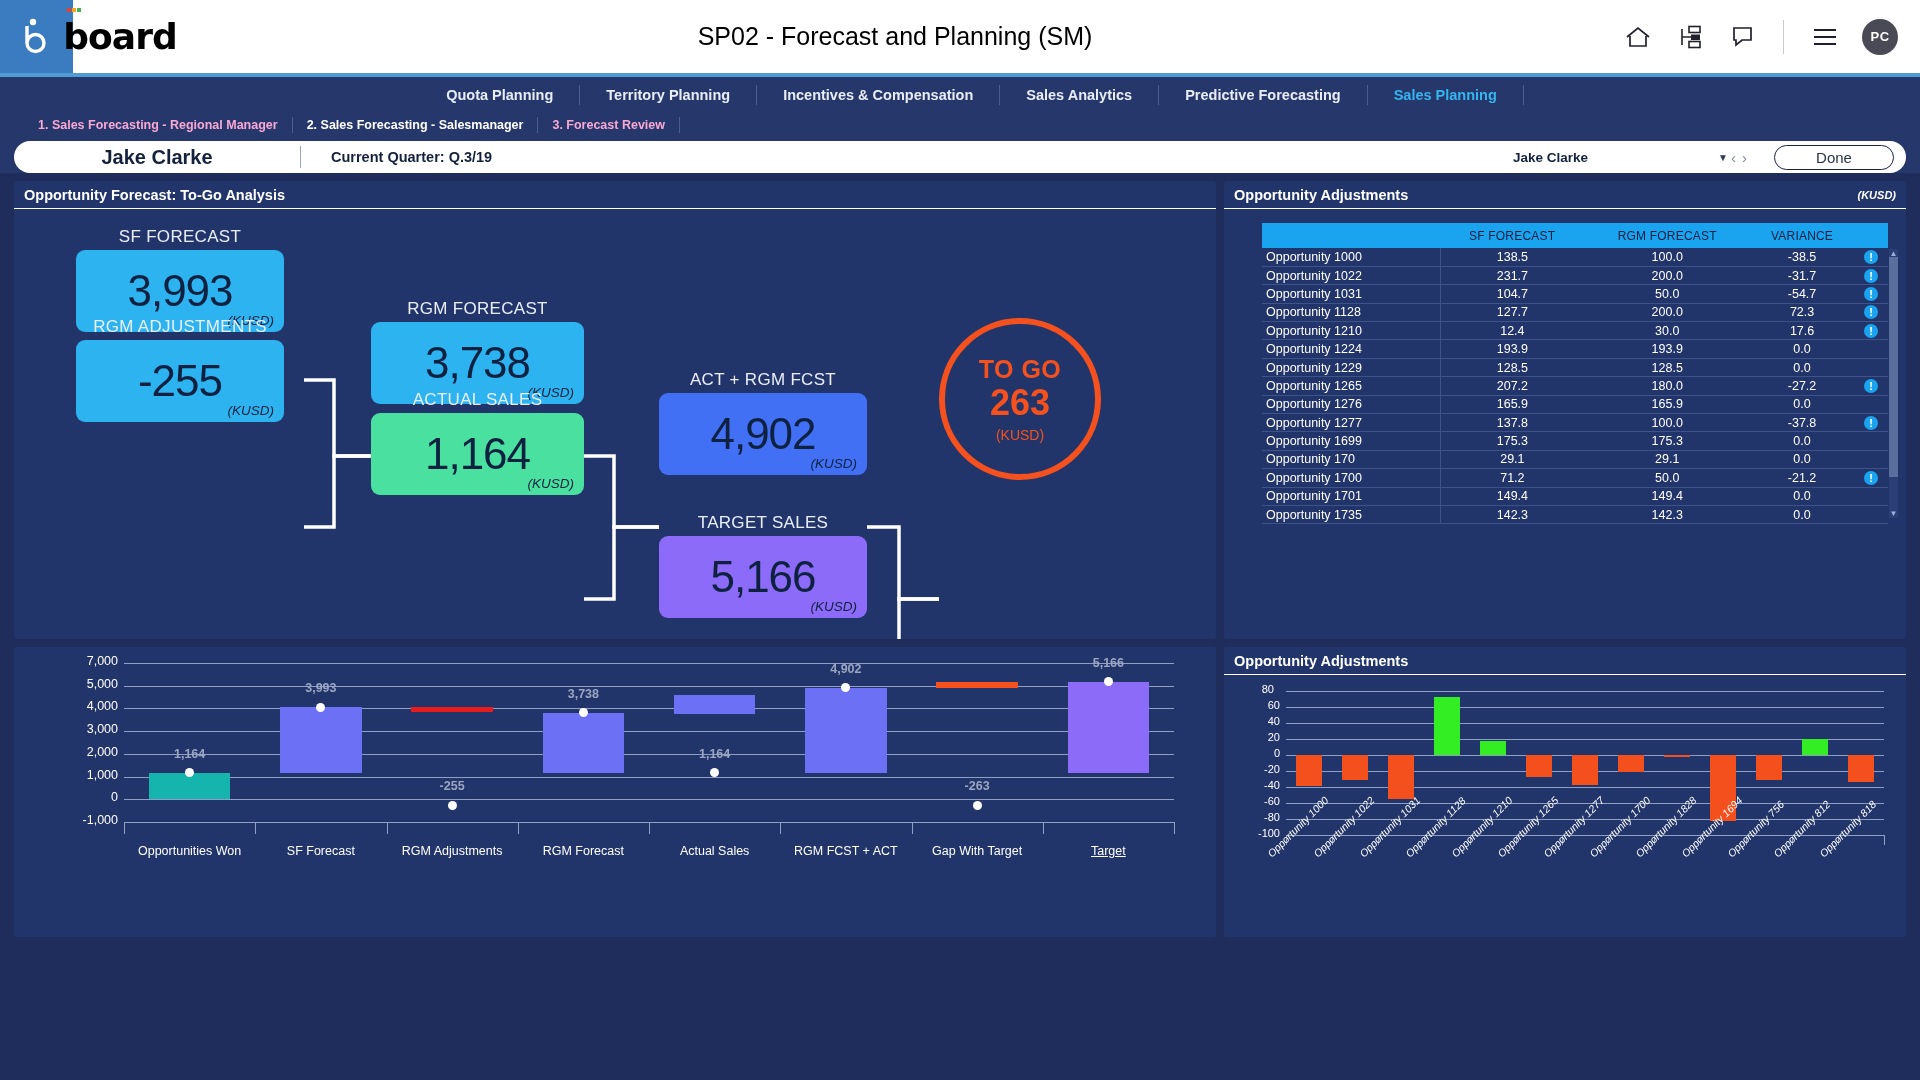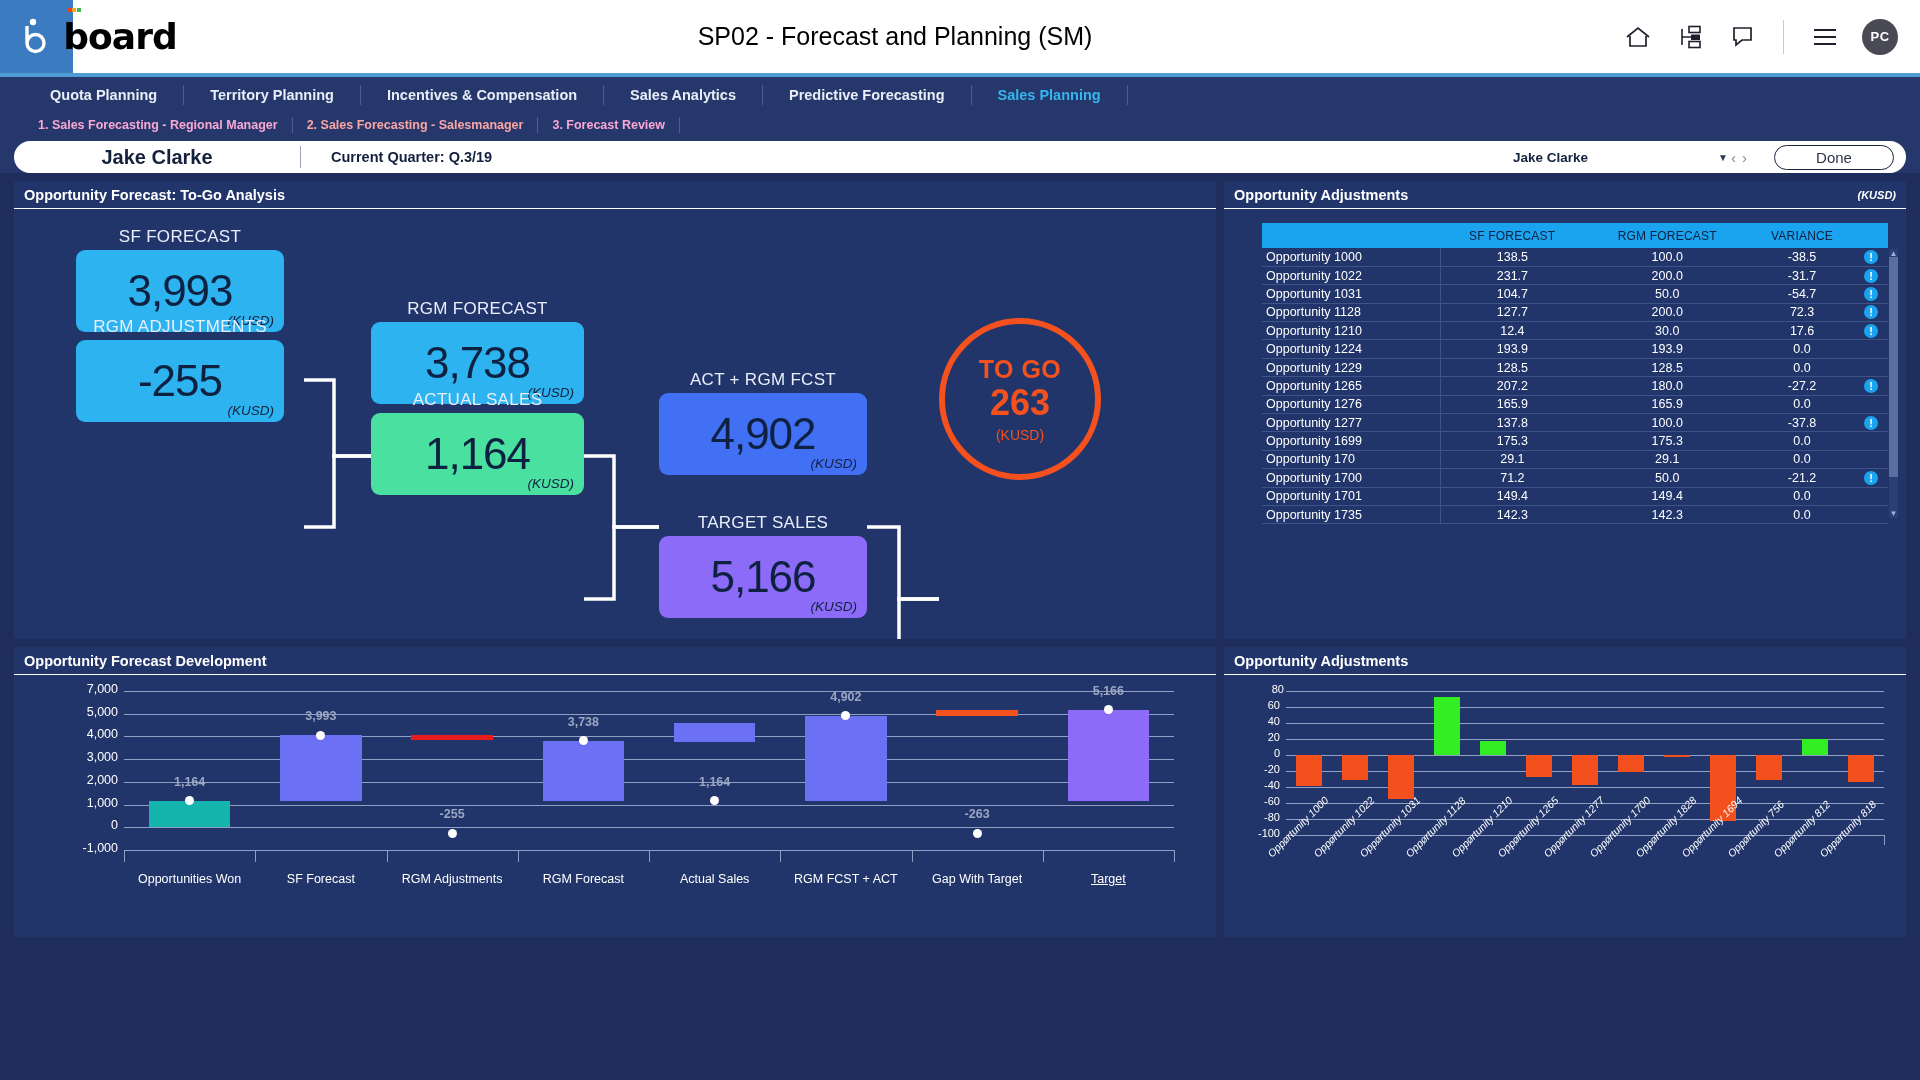--- a/index.html
+++ b/index.html
@@ -34,32 +34,32 @@
   .avatar {
     width: 36px; height: 36px; border-radius: 50%;
     background: #4a4a56; color: #fff; font-size: 13px; font-weight: 700;
     display: flex; align-items: center; justify-content: center; letter-spacing:.5px;
   }
   .accent-strip { height: 4px; background: #4f9bd4; }
 
   
   .mainnav {
     height: 36px; background: #26386b; display: flex; align-items: center;
-    padding-left: 24px; font-size: 14.5px; font-weight: 700;
+    padding-left: 24px; font-size: 14.5px; font-weight: 700; justify-content: center;
   }
   .mainnav .nitem { color: #e8edf8; padding: 0 26px; cursor:pointer; white-space:nowrap; }
   .mainnav .nitem.active { color: #35b6ef; }
   .nav-sep { width: 1px; height: 20px; background: #4b5d92; }
 
   .subnav {
     height: 24px; background: #26386b; display: flex; align-items: center;
     padding-left: 24px; font-size: 12.5px; font-weight: 700;
   }
   .subnav .sitem { color: #f9a8d4; padding: 0 14px; cursor:pointer; white-space:nowrap; }
-  .subnav .sitem.active { color: #fca5a5; }
+  .subnav .sitem.active { color: #ffffff; }
   .subnav-sep { width: 1px; height: 16px; background: #4b5d92; }
 
   
   .userbar-wrap { padding: 4px 14px 0 14px; background:#26386b; }
   .userbar {
     height: 32px; background: #ffffff; border-radius: 16px;
     display: flex; align-items: center; padding: 0 6px 0 0;
   }
   .user-name {
     width: 286px; text-align: center; font-size: 20px; font-weight: 700; color: #14213d;
@@ -445,23 +445,20 @@
           <div class="scroll-thumb"></div>
           <div class="scroll-arrow" style="bottom:0;">▼</div>
         </div>
       </div>
     </div>
   </div>
 
   <div class="row" style="margin-top:8px;">
 
     <div class="panel" style="width:1202px;height:290px;">
-      <div class="panel-title">
-        <span>Opportunity Forecast Development</span>
-      </div>
       <div class="chart-area" id="wf-chart" style="height:260px;position:relative;">
           <div class="gridline" style="top: 16px; left: 110px; width: 1050px;"></div>
           <div class="axis-lbl" style="left: 24px; top: 7px; width: 80px;">7,000</div>
           <div class="gridline" style="top: 38.7143px; left: 110px; width: 1050px;"></div>
           <div class="axis-lbl" style="left: 24px; top: 29.7143px; width: 80px;">5,000</div>
           <div class="gridline" style="top: 61.4286px; left: 110px; width: 1050px;"></div>
           <div class="axis-lbl" style="left: 24px; top: 52.4286px; width: 80px;">4,000</div>
           <div class="gridline" style="top: 84.1429px; left: 110px; width: 1050px;"></div>
           <div class="axis-lbl" style="left: 24px; top: 75.1429px; width: 80px;">3,000</div>
           <div class="gridline" style="top: 106.857px; left: 110px; width: 1050px;"></div>
@@ -515,21 +512,21 @@
           <div class="tick" style="left: 1160px; top: 175px; height: 12px;"></div>
         </div>
     </div>
 
     <div class="panel" style="width:682px;height:290px;">
       <div class="panel-title">
         <span>Opportunity Adjustments</span>
       </div>
       <div class="chart-area" id="adj-chart" style="height:260px;position:relative;">
           <div class="gridline" style="top: 16px; left: 62px; width: 598px;"></div>
-          <div class="axis-lbl" style="left: 14px; top: 8px; width: 46px; font-size: 11px;">80</div>
+          <div class="axis-lbl" style="left: 4px; top: 8px; width: 46px; font-size: 11px;">80</div>
           <div class="gridline" style="top: 32px; left: 62px; width: 598px;"></div>
           <div class="axis-lbl" style="left: 10px; top: 24px; width: 46px; font-size: 11px;">60</div>
           <div class="gridline" style="top: 48px; left: 62px; width: 598px;"></div>
           <div class="axis-lbl" style="left: 10px; top: 40px; width: 46px; font-size: 11px;">40</div>
           <div class="gridline" style="top: 64px; left: 62px; width: 598px;"></div>
           <div class="axis-lbl" style="left: 10px; top: 56px; width: 46px; font-size: 11px;">20</div>
           <div class="gridline" style="top: 80px; left: 62px; width: 598px;"></div>
           <div class="axis-lbl" style="left: 10px; top: 72px; width: 46px; font-size: 11px;">0</div>
           <div class="gridline" style="top: 96px; left: 62px; width: 598px;"></div>
           <div class="axis-lbl" style="left: 10px; top: 88px; width: 46px; font-size: 11px;">-20</div>

